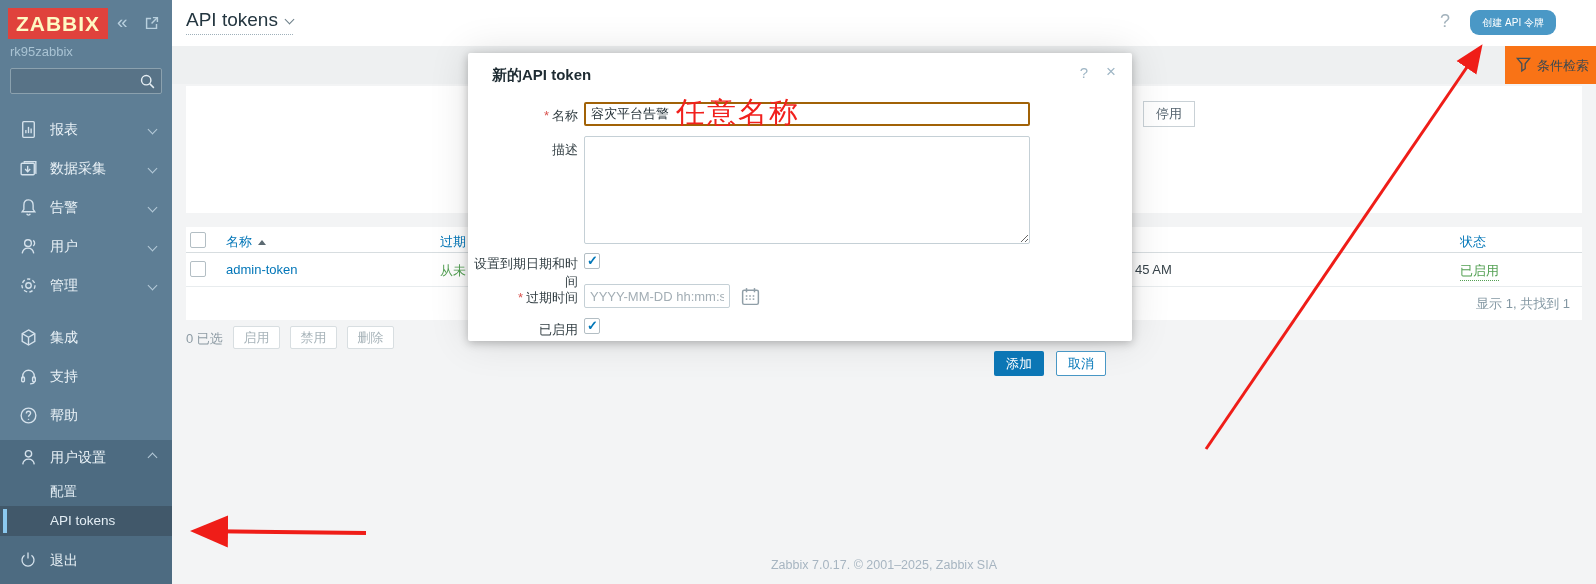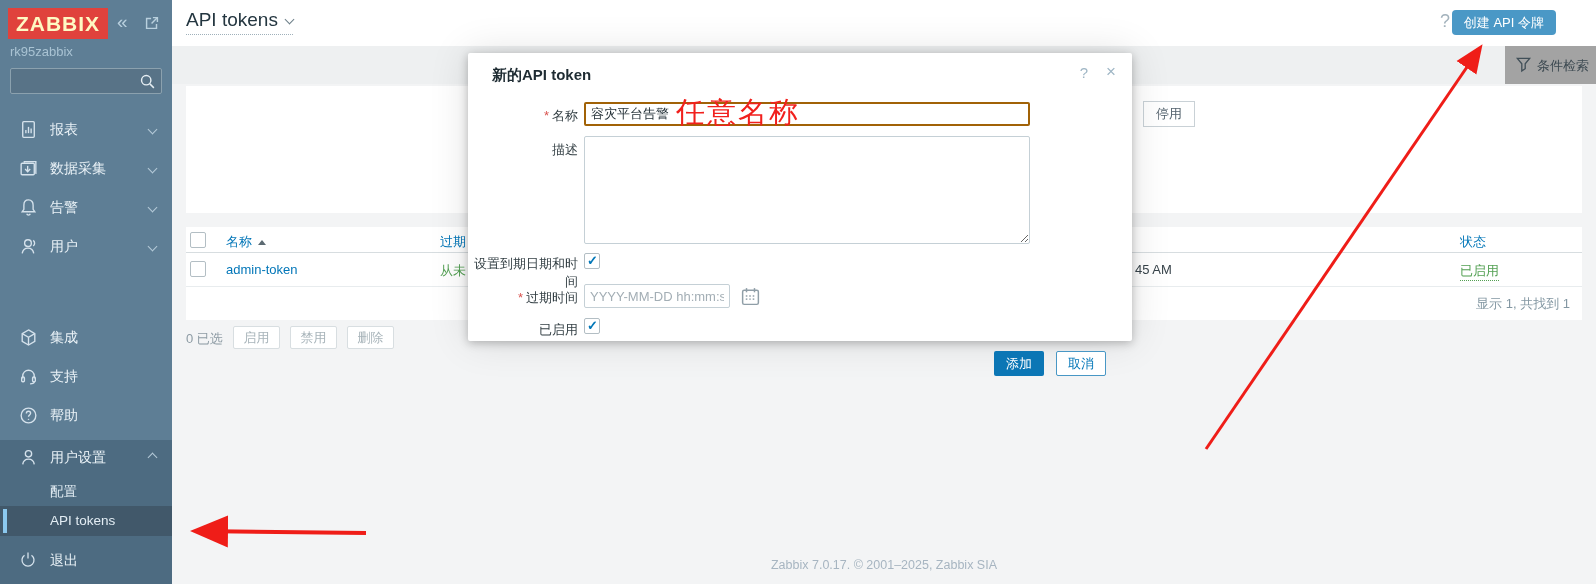--- a/index.html
+++ b/index.html
@@ -35,24 +35,24 @@
   .sub-item.active { background:#41586a; }
   .sub-item.active::before { content:""; position:absolute; left:3px; top:3px; bottom:3px; width:4px; background:#8bc8ee; }
   .signout-item { position:relative; height:34px; margin-top:8px; cursor:pointer; }
   .signout-item .mi-icon { position:absolute; left:18px; top:6px; width:20px; height:20px; color:#d5e2ec; }
   .signout-item .mi-label { position:absolute; left:50px; top:8px; font-size:14px; color:#eaf2f7; }
 
   
   .topbar { position:absolute; left:172px; top:0; width:1424px; height:46px; background:#fff; z-index:1; }
   .page-title { position:absolute; left:14px; top:9px; font-size:19px; color:#243640; border-bottom:1px dotted #9fb0ba; padding-bottom:3px; cursor:pointer; }
   .help-q { position:absolute; right:146px; top:11px; font-size:18px; color:#a3b2bc; cursor:pointer; }
-  .btn-create { position:absolute; right:40px; top:10px; height:25px; padding:0 12px; background:#4a98c6; color:#fff; border:none; border-radius:4px; font-size:13px; font-family:inherit; cursor:pointer; }
+  .btn-create { position:absolute; right:40px; top:10px; height:25px; padding:0 12px; background:#4a98c6; color:#fff; border:none; border-radius:9px; font-size:10px; font-family:inherit; cursor:pointer; }
 
   .filterbar { position:absolute; left:172px; top:46px; width:1424px; height:38px; background:#eef0f1; z-index:1; }
-  .filter-tab { position:absolute; right:0; top:0; width:91px; height:38px; background:#a3a3a3; cursor:pointer; }
+  .filter-tab { position:absolute; right:0; top:0; width:91px; height:38px; background:#f97316; cursor:pointer; }
   .funnel-ic { position:absolute; left:10px; top:10px; width:17px; height:17px; color:#414f58; }
   .filter-tab .ft-label { position:absolute; left:32px; top:11px; font-size:13px; color:#3c4951; }
 
   
   .filter-panel { position:absolute; left:186px; top:86px; width:1396px; height:127px; background:#fff; z-index:1; }
   .seg-btn { position:absolute; left:1143px; top:101px; width:52px; height:26px; background:#fff; border:1px solid #c9d1d6; font-size:13px; color:#52616c; text-align:center; line-height:24px; z-index:2; cursor:pointer; }
 
   .table-card { position:absolute; left:186px; top:227px; width:1396px; height:93px; background:#fff; z-index:1; }
   .t-header { position:absolute; left:0; top:0; width:100%; height:26px; border-bottom:1px solid #d7dde0; }
   .t-row { position:absolute; left:0; top:26px; width:100%; height:34px; border-bottom:1px solid #e8ecee; }
@@ -165,20 +165,30 @@
         <span class="mi-icon">
           <svg width="21" height="21" viewBox="0 0 20 20" fill="none" stroke="currentColor" stroke-width="1.3">
             <circle cx="9.5" cy="6.8" r="3.2"></circle>
               <path d="M4 16.5 C4.6 12.9 6.6 11.5 9.5 11.5 C12.4 11.5 14.4 12.9 15 16.5"></path>
               <path d="M14.5 4.2 A3.2 3.2 0 0 1 14.5 9.4"></path>
           </svg>
         </span>
         <span class="mi-label">用户</span>
         <span class="chev"></span>
       </div>
+      <div class="menu-item">
+        <span class="mi-icon">
+          <svg width="21" height="21" viewBox="0 0 20 20" fill="none" stroke="currentColor" stroke-width="1.3">
+            <circle cx="10" cy="10" r="6.2" stroke-dasharray="3.2 2.2"></circle>
+              <circle cx="10" cy="10" r="2.6"></circle>
+          </svg>
+        </span>
+        <span class="mi-label">管理</span>
+        <span class="chev"></span>
+      </div>
     </nav>
 
     <nav class="menu" style="top:318px;">
       <div class="menu-item">
         <span class="mi-icon">
           <svg width="21" height="21" viewBox="0 0 20 20" fill="none" stroke="currentColor" stroke-width="1.3">
             <polygon points="10,2.8 16,6.3 16,13.7 10,17.2 4,13.7 4,6.3"></polygon>
               <polyline points="4,6.3 10,9.8 16,6.3"></polyline>
               <line x1="10" y1="9.8" x2="10" y2="17.2"></line>
           </svg>

